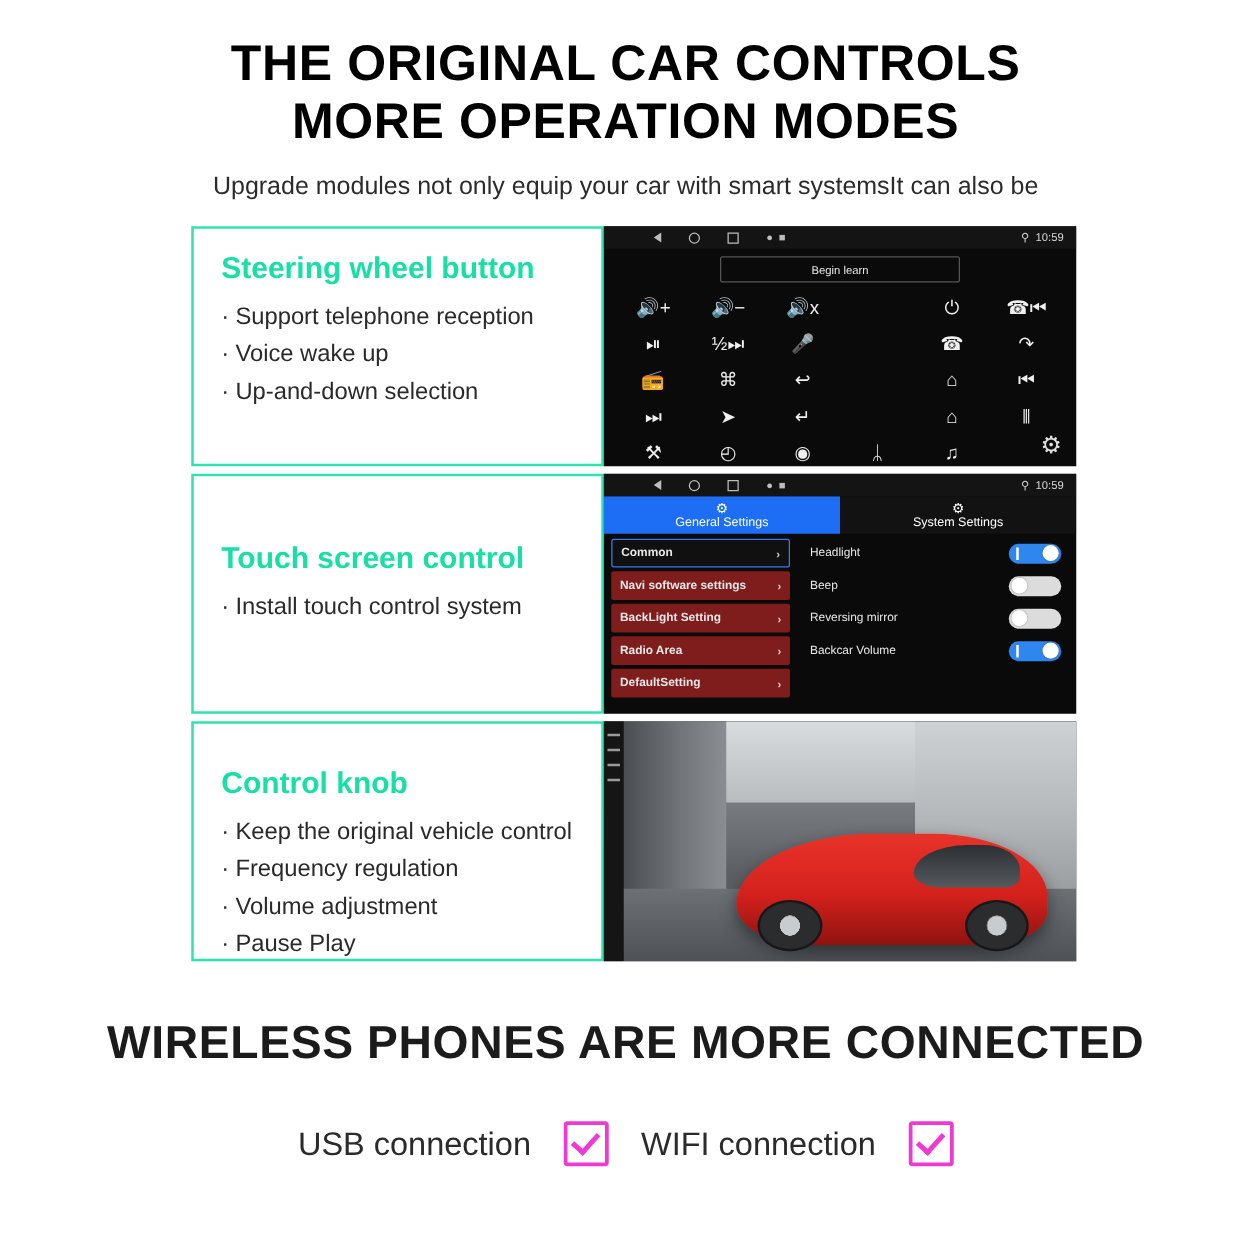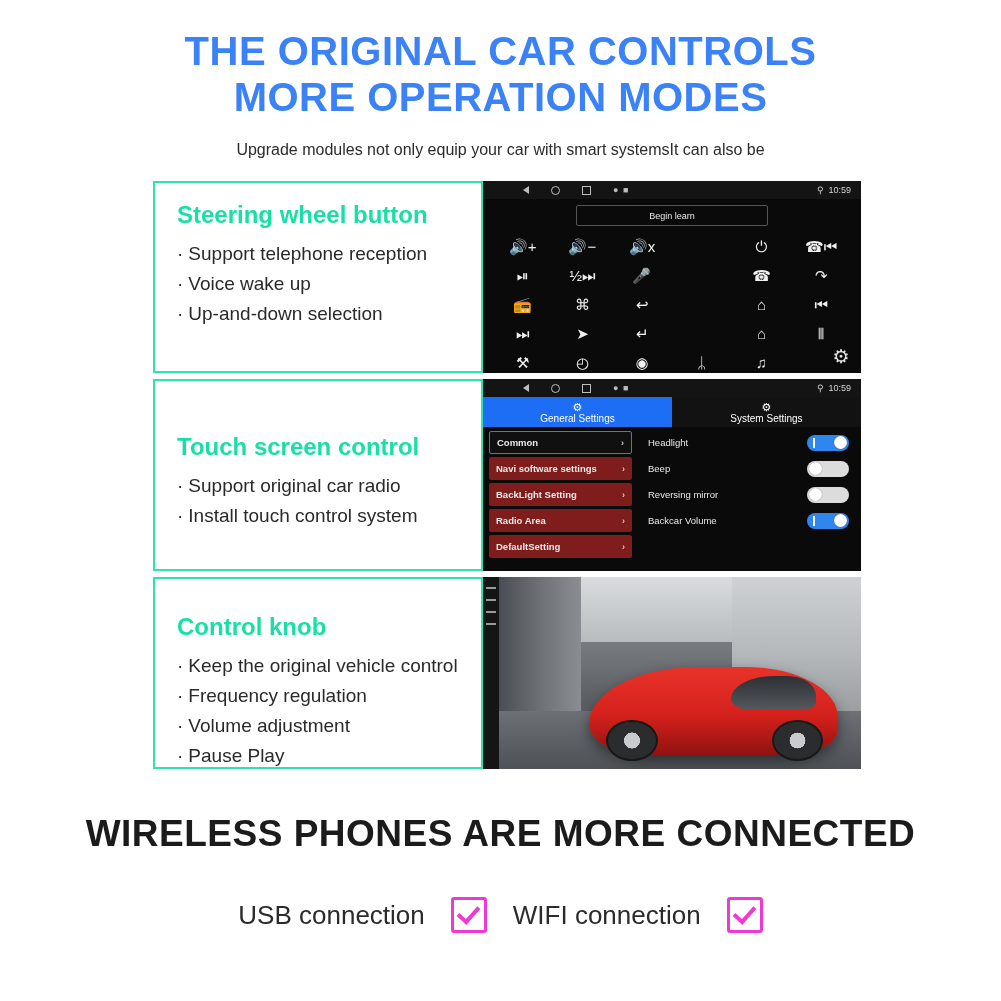--- a/index.html
+++ b/index.html
@@ -14,36 +14,36 @@
     color: #1a1a1a;
     overflow: hidden;
     position: relative;
   }
 
   
   .headline {
     text-align: center;
     font-weight: bold;
     letter-spacing: 0.5px;
-    color: #3b82f6;
+    color: #000000;
   }
   .headline .l1 {
     display: block;
     font-size: 40px;
     line-height: 46px;
     padding-top: 28px;
   }
   .headline .l2 {
     display: block;
     font-size: 40px;
     line-height: 46px;
   }
   .subhead {
     text-align: center;
-    font-size: 16px;
+    font-size: 20px;
     line-height: 31px;
     color: #2b2b2b;
     margin-top: 14px;
     padding: 0 60px;
   }
 
   
   .rows {
     margin-top: 16px;
     padding: 0 140px 0 141px;
@@ -398,21 +398,20 @@
           <div class="key"></div>
         </div>
       </div>
       <div class="gear-btn">⚙</div>
     </div>
   </div>
 
   <div class="row">
     <div class="row-text">
       <div class="row-title" style="margin-top:34px">Touch screen control</div>
-      <div class="bullet"><span class="dot">·</span><span>Support original car radio</span></div>
       <div class="bullet"><span class="dot">·</span><span>Install touch control system</span></div>
     </div>
 
     <div class="row-media">
       <div class="statusbar">
         <div class="navkeys">
           <span class="nav-back"></span>
           <span class="nav-home"></span>
           <span class="nav-recent"></span>
           <span class="nav-dots">● ■</span>

